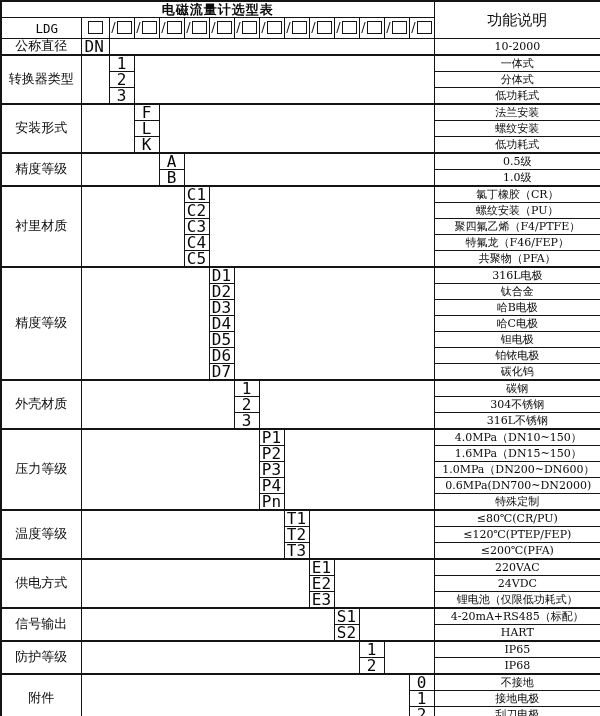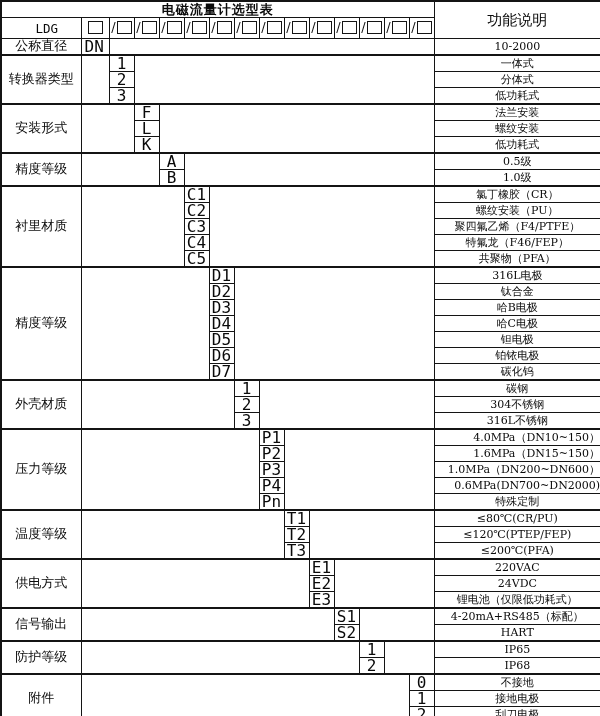--- a/index.html
+++ b/index.html
@@ -10,21 +10,21 @@
      overflow:hidden;white-space:nowrap;color:#0a0a0a;}
   tr{height:16px;}
   tr.title-row{height:15px;padding-left:37px;}
   tr.model-row{height:21px;}
   td.title{font-size:13px;font-weight:bold;letter-spacing:1px;}
   td.fn{font-size:15px;}
   td.cat{font-size:13px;letter-spacing:0;font-family:Liberation Mono, monospace;}
   td.code{font-size:16px;font-family:"DejaVu Sans Mono","Liberation Mono",monospace;}
   td.code.left{text-align:left;padding-left:3px;}
   td.desc{font-size:11px;}
-  td.desc.left{text-align:right;padding-left:2px;}
+  td.desc.left{text-align:center;padding-left:2px;}
   td.model-prefix{text-align:center;padding-left:11px;font-size:12.5px;
      font-family:"DejaVu Sans Mono","Liberation Mono",monospace;}
   td.model-cell{font-size:12px;}
   .bx{display:inline-block;width:13px;height:11px;border:1px solid #141414;vertical-align:middle;
       margin-top:-2px;background:#fff;}
   .slash{font-size:13px;display:inline-block;transform:translatey(0);margin-right:1px;}
   tr.gs td{border-top:2px solid #141414;}
 </style>
 </head>
 <body>

